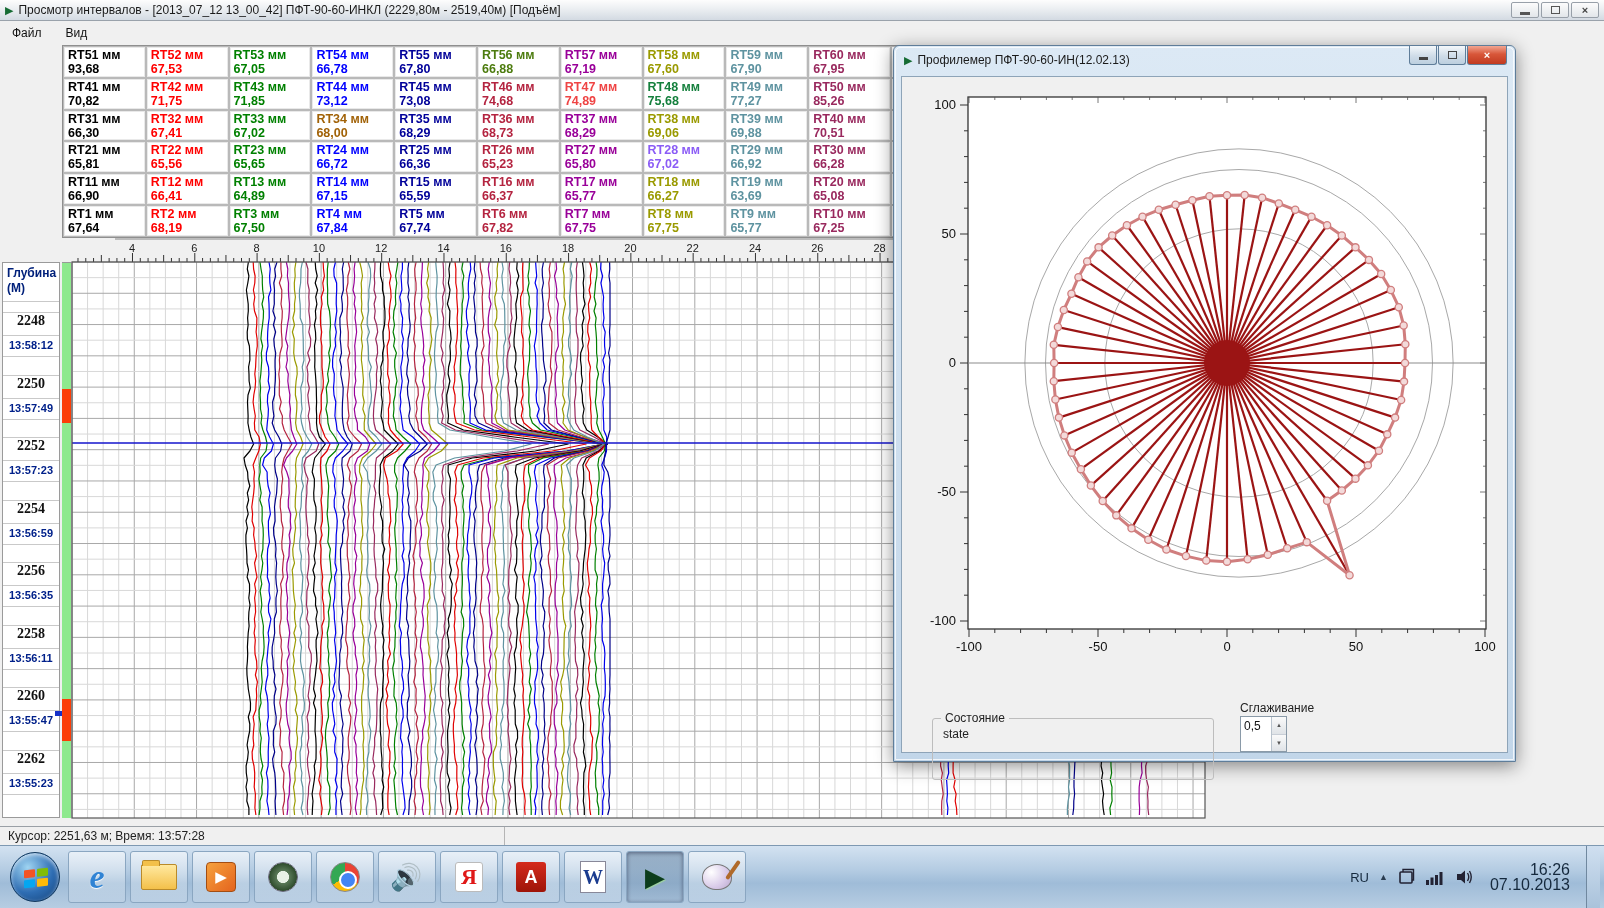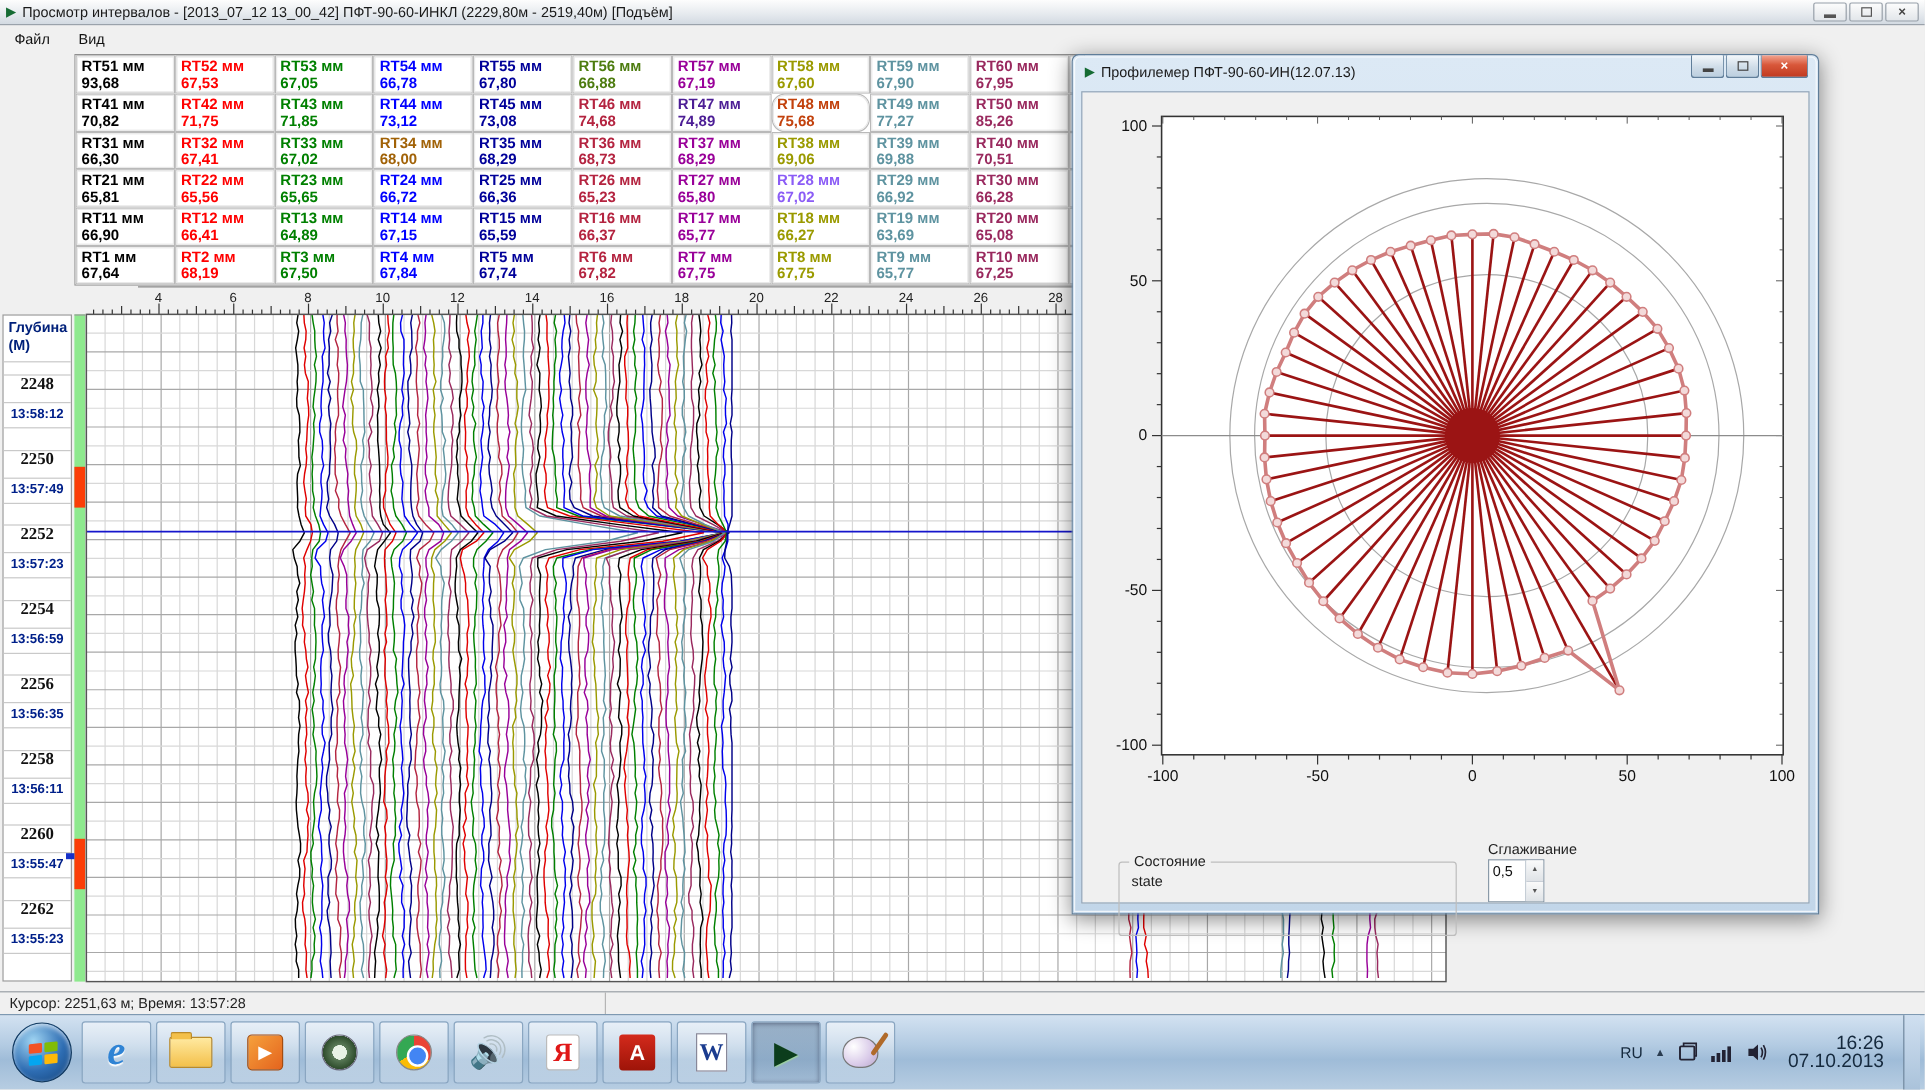--- a/index.html
+++ b/index.html
@@ -189,25 +189,25 @@
         <div class="v">73,12</div>
       </div>
       <div class="rt-cell" style="color: rgb(0, 0, 153);">
         <div class="n">RT45 мм</div>
         <div class="v">73,08</div>
       </div>
       <div class="rt-cell" style="color: rgb(180, 36, 64);">
         <div class="n">RT46 мм</div>
         <div class="v">74,68</div>
       </div>
-      <div class="rt-cell" style="color: #4c1d95;">
+      <div class="rt-cell" style="color: #ef4444;">
         <div class="n">RT47 мм</div>
         <div class="v">74,89</div>
       </div>
-      <div class="rt-cell" style="color: #c2410c; border-radius: 11px;">
+      <div class="rt-cell" style="color: #15803d;">
         <div class="n">RT48 мм</div>
         <div class="v">75,68</div>
       </div>
       <div class="rt-cell" style="color: rgb(94, 147, 160);">
         <div class="n">RT49 мм</div>
         <div class="v">77,27</div>
       </div>
       <div class="rt-cell" style="color: rgb(153, 41, 94);">
         <div class="n">RT50 мм</div>
         <div class="v">85,26</div>
@@ -777,21 +777,21 @@
     <path d="M1142.1 262 L1141.4 269 L1141.4 276 L1139.6 283 L1139.5 290 L1140.9 297 L1139.2 304 L1140.7 311 L1138.9 318 L1139.7 325 L1141.0 332 L1141.6 339 L1141.3 346 L1141.7 353 L1141.7 360 L1141.1 367 L1142.5 374 L1141.0 381 L1141.4 388 L1142.2 395 L1140.5 402 L1140.3 409 L1140.7 416 L1138.6 423 L1140.2 430 L1140.7 437 L1139.7 444 L1140.1 451 L1140.1 458 L1140.9 465 L1141.9 472 L1141.9 479 L1141.8 486 L1141.9 493 L1141.0 500 L1141.8 507 L1141.7 514 L1141.4 521 L1141.5 528 L1139.5 535 L1141.1 542 L1140.5 549 L1139.1 556 L1140.0 563 L1140.2 570 L1140.6 577 L1141.9 584 L1141.0 591 L1141.7 598 L1141.5 605 L1143.0 612 L1141.8 619 L1142.1 626 L1142.3 633 L1141.3 640 L1141.2 647 L1140.8 654 L1141.1 661 L1140.2 668 L1140.6 675 L1139.9 682 L1138.9 689 L1140.9 696 L1141.1 703 L1140.0 710 L1141.5 717 L1140.6 724 L1141.3 731 L1142.8 738 L1143.0 745 L1142.3 752 L1141.7 759 L1141.5 766 L1142.1 773 L1140.1 780 L1139.2 787 L1139.1 794 L1139.1 801 L1139.6 808 L1139.4 815 " fill="none" stroke="#990099" stroke-width="1.2"></path>
     <path d="M1147.6 262 L1147.2 269 L1147.0 276 L1146.3 283 L1147.8 290 L1147.8 297 L1147.9 304 L1148.9 311 L1148.1 318 L1148.3 325 L1148.1 332 L1149.3 339 L1149.7 346 L1149.2 353 L1147.1 360 L1146.9 367 L1147.5 374 L1145.7 381 L1146.6 388 L1147.3 395 L1147.1 402 L1148.6 409 L1148.4 416 L1147.5 423 L1148.7 430 L1148.9 437 L1148.7 444 L1149.2 451 L1148.0 458 L1150.0 465 L1148.6 472 L1147.6 479 L1147.4 486 L1147.1 493 L1148.0 500 L1146.2 507 L1146.7 514 L1145.8 521 L1146.8 528 L1147.1 535 L1147.7 542 L1147.5 549 L1148.0 556 L1148.7 563 L1149.5 570 L1149.5 577 L1149.0 584 L1148.8 591 L1147.6 598 L1147.3 605 L1148.1 612 L1146.1 619 L1147.9 626 L1147.8 633 L1146.5 640 L1147.9 647 L1147.9 654 L1146.6 661 L1148.0 668 L1148.6 675 L1149.4 682 L1149.2 689 L1148.1 696 L1148.2 703 L1149.2 710 L1149.7 717 L1147.4 724 L1149.2 731 L1147.2 738 L1146.3 745 L1146.5 752 L1147.9 759 L1145.6 766 L1145.7 773 L1146.6 780 L1148.4 787 L1147.5 794 L1148.0 801 L1147.9 808 L1148.7 815 " fill="none" stroke="#99295e" stroke-width="1.2"></path>
     <line x1="72" y1="443" x2="1205" y2="443" stroke="#1515cc" stroke-width="1.6"></line>
     <rect x="72" y="262" width="1133" height="556" fill="none" stroke="#555" stroke-width="1.2"></rect>
   </svg>
 
 <div class="profwin">
   <div class="inner"></div>
   <div class="ptitle">
     <span class="app-icon">▶</span>
-    <span>Профилемер ПФТ-90-60-ИН(12.07.13)</span>
+    <span>Профилемер ПФТ-90-60-ИН(12.02.13)</span>
   </div>
   <div class="pcapbtns">
     <div class="pbtn">
         <span style="width:9px;height:3px;background:#444;margin-top:6px"></span>
       </div>
     <div class="pbtn">
         <span style="width:9px;height:8px;border:1.5px solid #444"></span>
       </div>
     <div class="pbtn close">×</div>
   </div>

